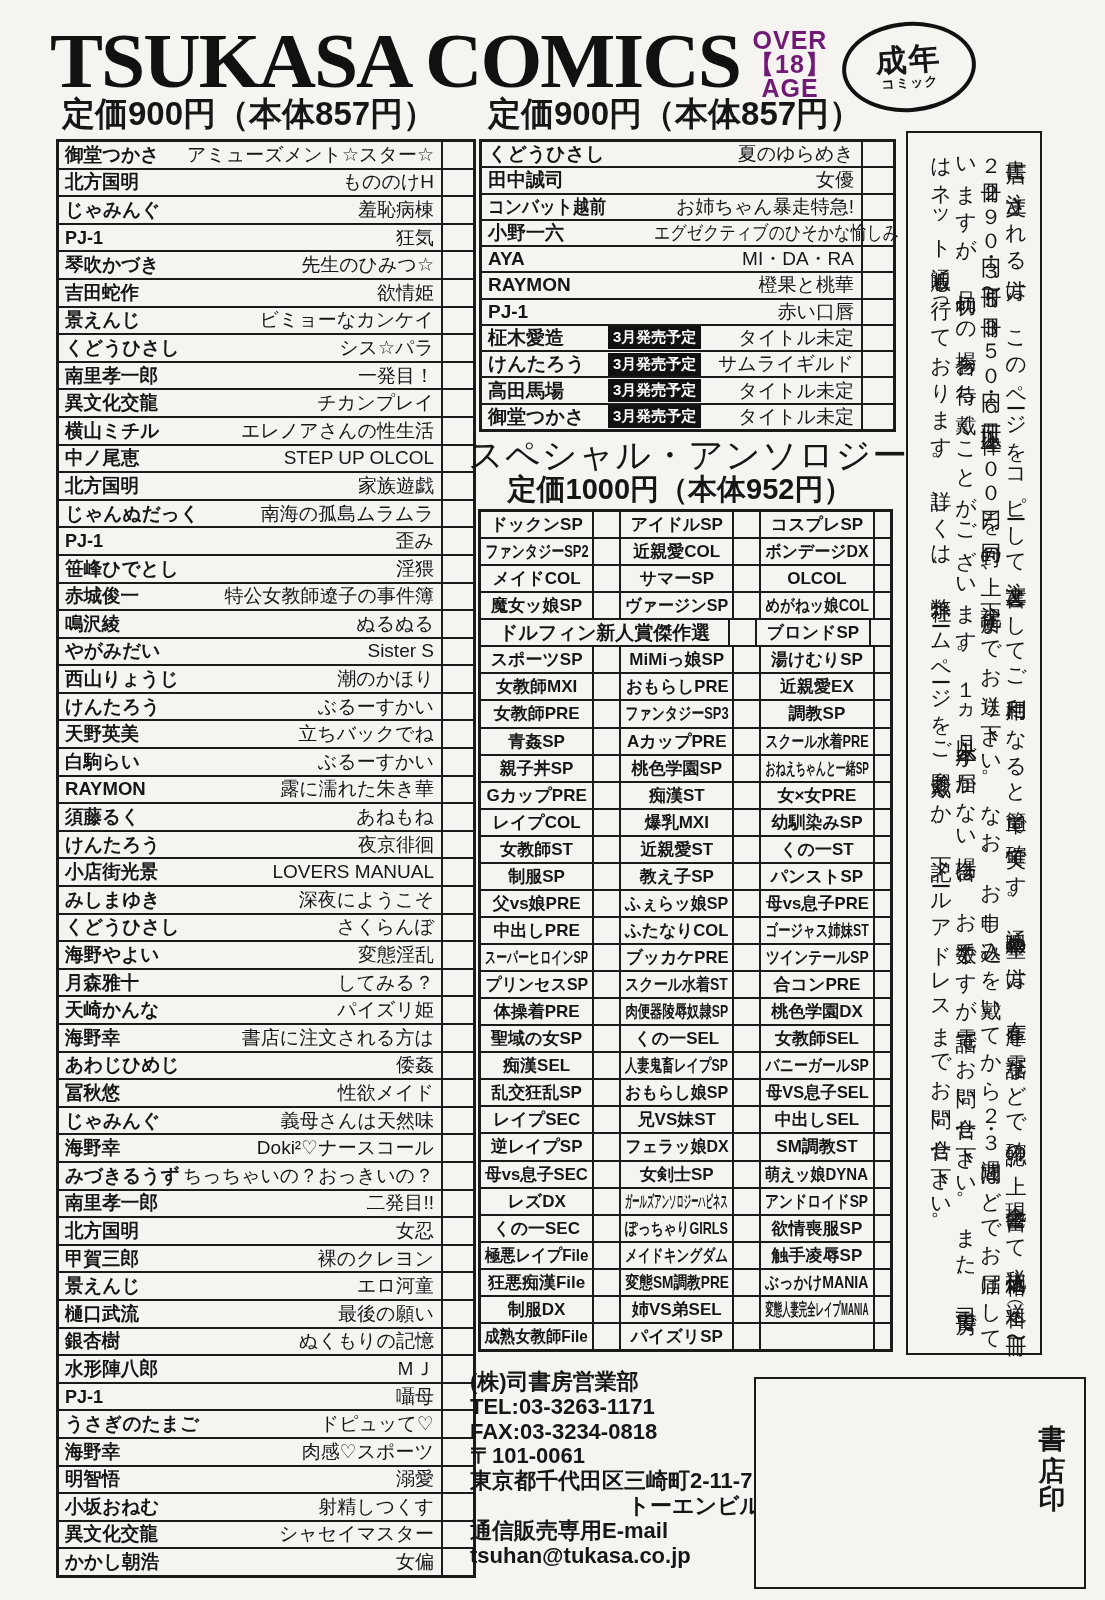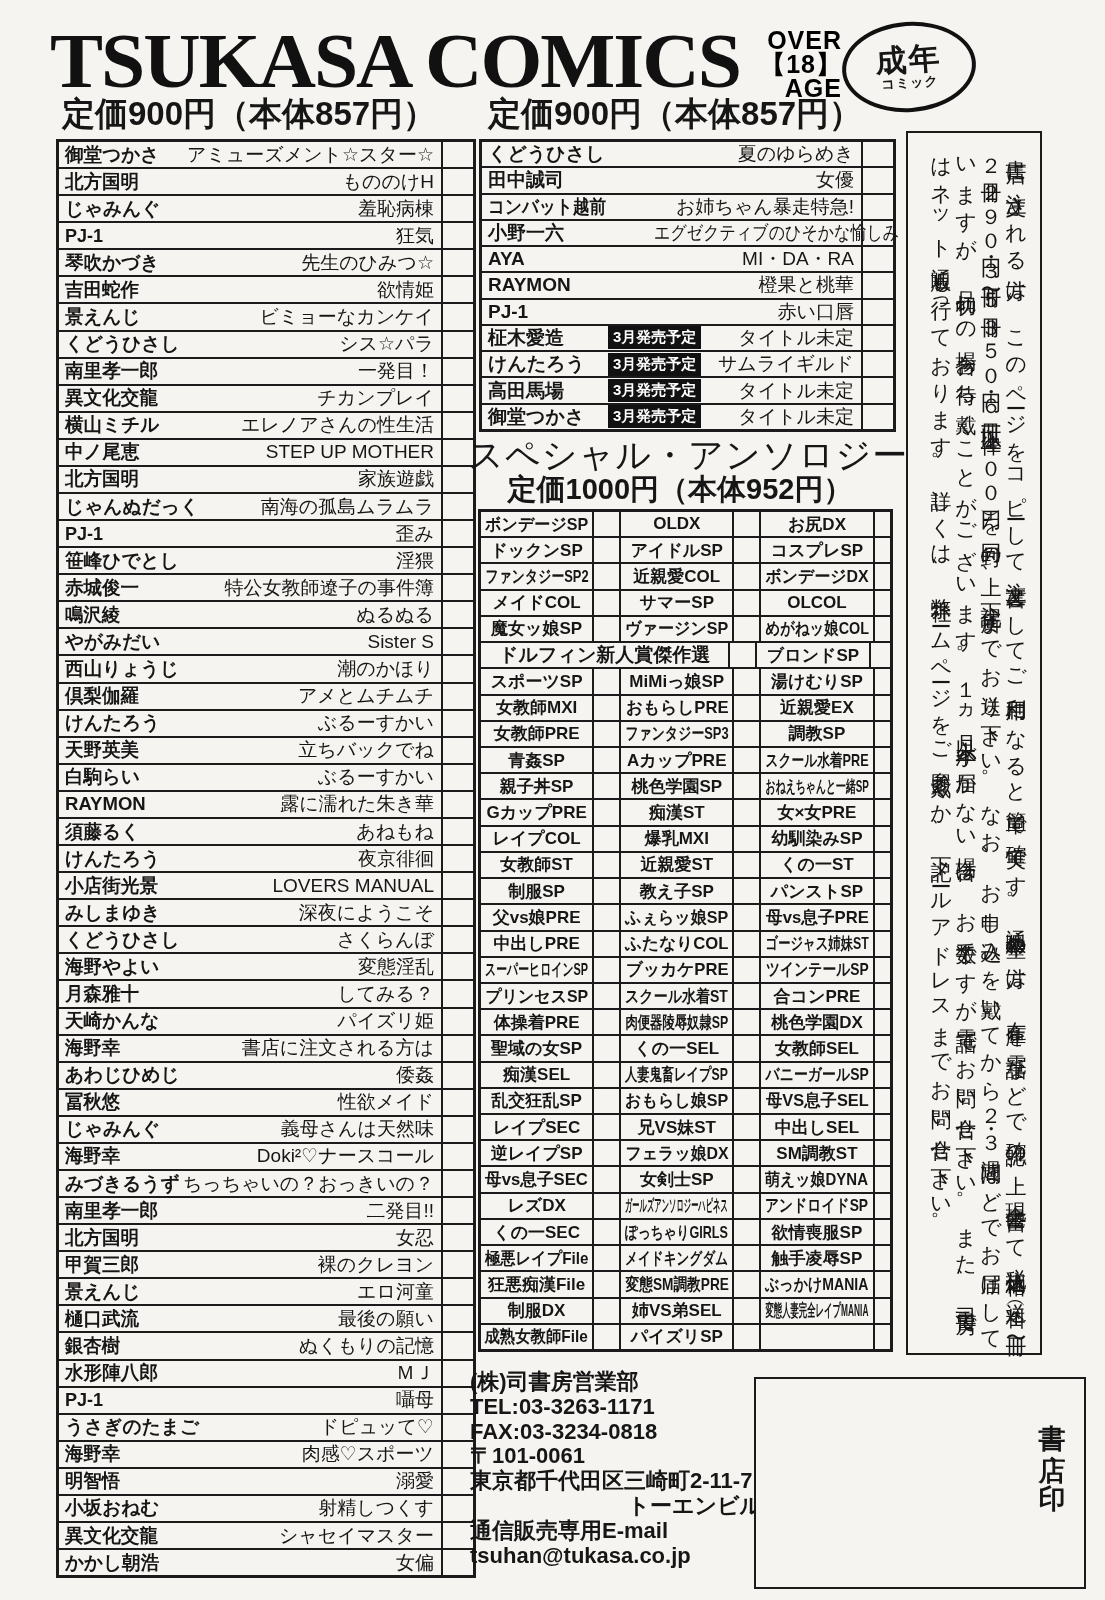--- a/index.html
+++ b/index.html
@@ -2,22 +2,22 @@
 <html><head>
 <meta charset="utf-8">
 <style>
   html,body{margin:0;padding:0;background:#888;}
   .page{position:relative;width:1105px;height:1600px;margin:0 auto;background:#f5f4f0;color:#161616;
         font-family:"Liberation Sans","DejaVu Sans",sans-serif;overflow:hidden;}
   
   .logo{position:absolute;left:50px;top:16px;font-family:"Liberation Serif","DejaVu Serif",serif;
         font-weight:bold;font-size:78px;letter-spacing:-2px;transform:scaleX(1.02);transform-origin:left;
         white-space:nowrap;color:#111;}
-  .age-badge{position:absolute;left:738px;top:28px;width:104px;text-align:right;font-weight:800;
-        font-size:25px;line-height:24px;letter-spacing:1px;color:#000000;}
+  .age-badge{position:absolute;left:738px;top:28px;width:104px;text-align:center;font-weight:800;
+        font-size:25px;line-height:24px;letter-spacing:1px;color:#701a75;}
   .oval{position:absolute;left:842px;top:22px;width:126px;height:82px;border:4px solid #111;border-radius:50%;
         display:flex;flex-direction:column;align-items:center;justify-content:center;transform:rotate(-4deg);background:#f5f4f0;}
   .oval-main{font-size:31px;font-weight:900;letter-spacing:2px;line-height:30px;}
   .oval-sub{font-size:13px;font-weight:700;letter-spacing:1px;line-height:15px;}
   .price{position:absolute;top:92px;font-size:33px;font-weight:800;white-space:nowrap;}
   .price-left{left:62px;}
   .price-right{left:488px;}
   
   .ltable{position:absolute;left:56px;top:139px;width:414px;height:1433px;border:3px solid #1b1b1b;
           display:flex;flex-direction:column;}
@@ -134,21 +134,21 @@
         <div class="title"><span class="fit">チカンプレイ</span></div>
         <div class="chk"></div>
       </div>
       <div class="lrow">
         <div class="author"><span class="fit" style="transform: scaleX(0.979167); transform-origin: left center;">横山ミチル</span></div>
         <div class="title"><span class="fit">エレノアさんの性生活</span></div>
         <div class="chk"></div>
       </div>
       <div class="lrow">
         <div class="author"><span class="fit" style="transform: scaleX(0.973684); transform-origin: left center;">中ノ尾恵</span></div>
-        <div class="title"><span class="fit">STEP UP MOTHER</span></div>
+        <div class="title"><span class="fit">STEP UP OLCOL</span></div>
         <div class="chk"></div>
       </div>
       <div class="lrow">
         <div class="author"><span class="fit" style="transform: scaleX(0.973684); transform-origin: left center;">北方国明</span></div>
         <div class="title"><span class="fit">家族遊戯</span></div>
         <div class="chk"></div>
       </div>
       <div class="lrow">
         <div class="author"><span class="fit" style="transform: scaleX(0.985294); transform-origin: left center;">じゃんぬだっく</span></div>
         <div class="title"><span class="fit">南海の孤島ムラムラ</span></div>
@@ -175,25 +175,20 @@
         <div class="chk"></div>
       </div>
       <div class="lrow">
         <div class="author"><span class="fit" style="transform: scaleX(0.979381); transform-origin: left center;">やがみだい</span></div>
         <div class="title"><span class="fit">Sister S</span></div>
         <div class="chk"></div>
       </div>
       <div class="lrow">
         <div class="author"><span class="fit" style="transform: scaleX(0.982759); transform-origin: left center;">西山りょうじ</span></div>
         <div class="title"><span class="fit">潮のかほり</span></div>
-        <div class="chk"></div>
-      </div>
-      <div class="lrow">
-        <div class="author"><span class="fit" style="transform: scaleX(0.973684); transform-origin: left center;">倶梨伽羅</span></div>
-        <div class="title"><span class="fit">アメとムチムチ</span></div>
         <div class="chk"></div>
       </div>
       <div class="lrow">
         <div class="author"><span class="fit" style="transform: scaleX(0.979381); transform-origin: left center;">けんたろう</span></div>
         <div class="title"><span class="fit">ぶるーすかい</span></div>
         <div class="chk"></div>
       </div>
       <div class="lrow">
         <div class="author"><span class="fit" style="transform: scaleX(0.973684); transform-origin: left center;">天野英美</span></div>
         <div class="title"><span class="fit">立ちバックでね</span></div>
@@ -408,34 +403,20 @@
         <div class="author"><span class="fit">御堂つかさ</span></div>
         <div class="badge">3月発売予定</div>
         <div class="title"><span class="fit">タイトル未定</span></div>
         <div class="chk"></div>
       </div>
     </div>
 
   <div class="anth-title">スペシャル・アンソロジー</div>
   <div class="anth-price">定価1000円（本体952円）</div>
   <div class="grid" id="anth-grid">
-      <div class="grow">
-        <div class="gcell gt">
-          <span class="fit" style="transform: scaleX(0.944954); transform-origin: center center;">ボンデージSP</span>
-        </div>
-        <div class="gcell gc"></div>
-        <div class="gcell gt">
-          <span class="fit">OLDX</span>
-        </div>
-        <div class="gcell gc"></div>
-        <div class="gcell gt">
-          <span class="fit">お尻DX</span>
-        </div>
-        <div class="gcell gc"></div>
-      </div>
       <div class="grow">
         <div class="gcell gt">
           <span class="fit">ドックンSP</span>
         </div>
         <div class="gcell gc"></div>
         <div class="gcell gt">
           <span class="fit">アイドルSP</span>
         </div>
         <div class="gcell gc"></div>
         <div class="gcell gt">

